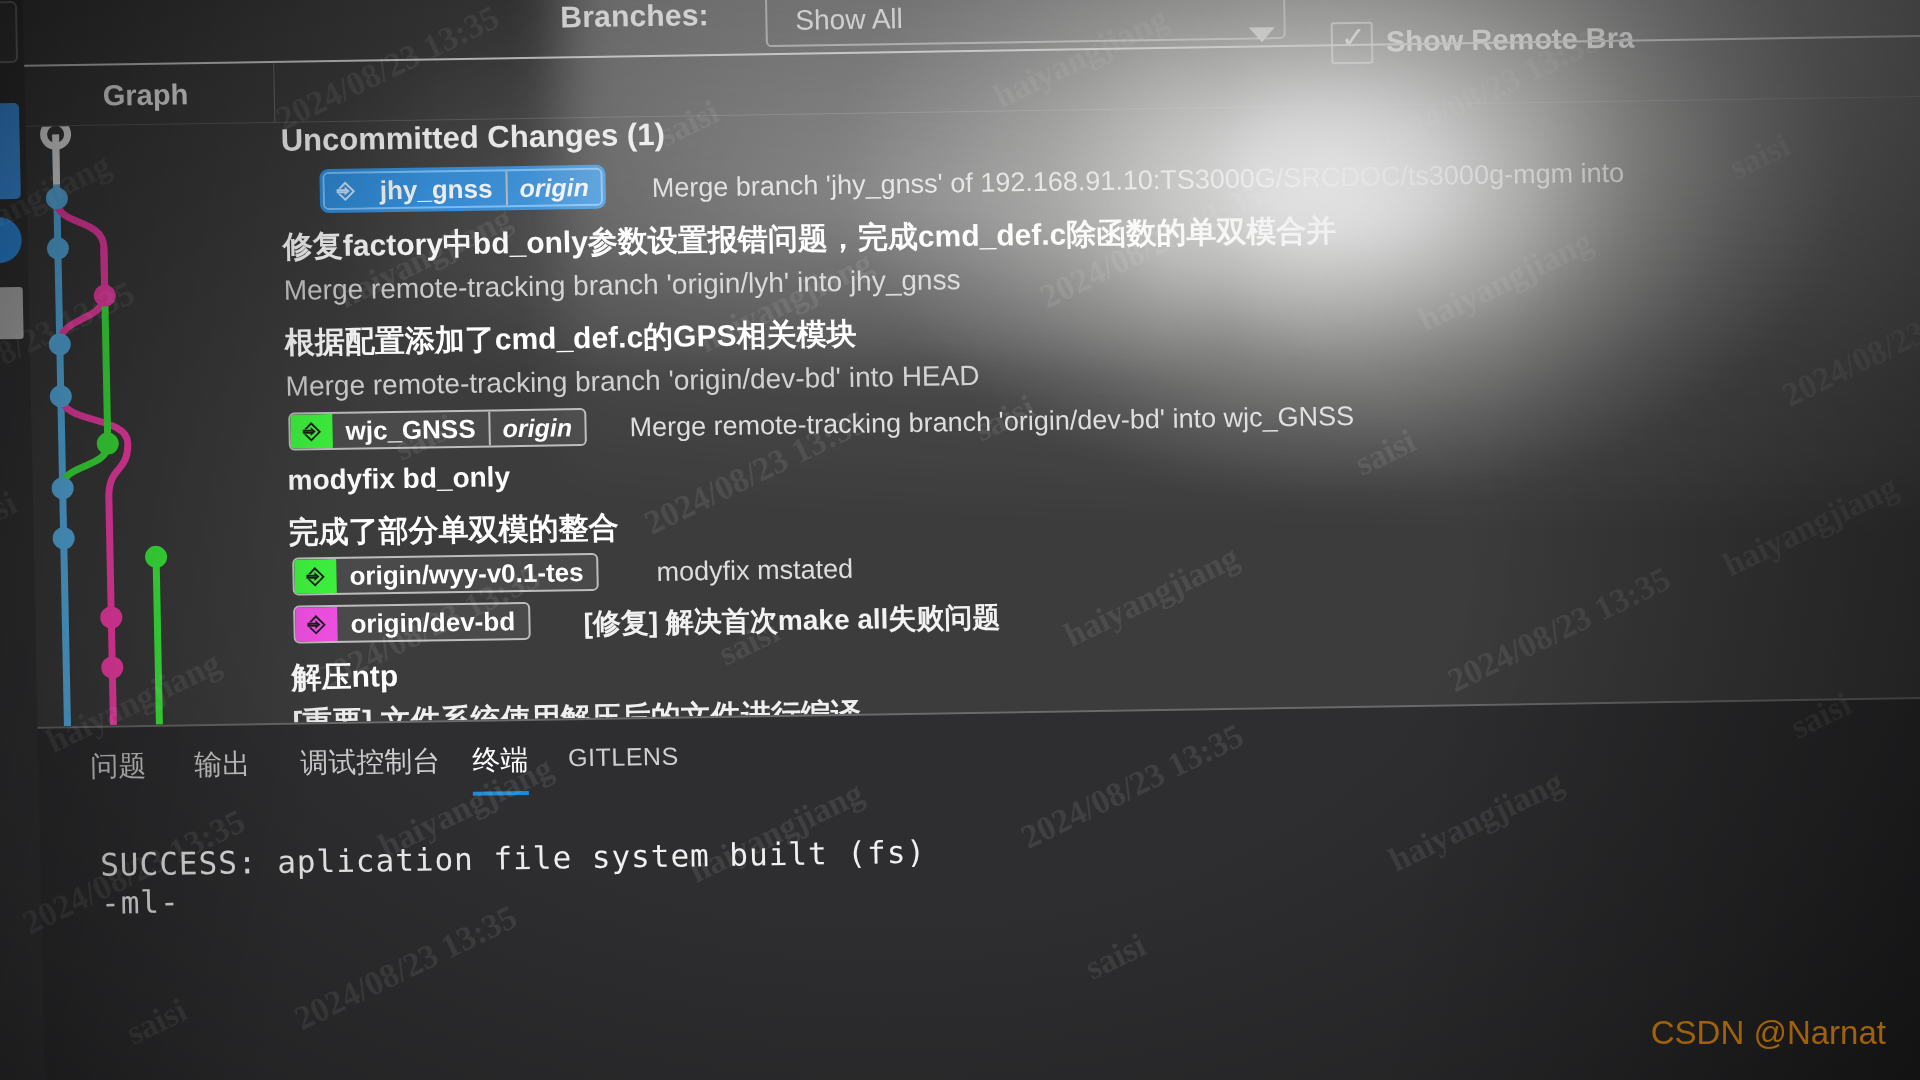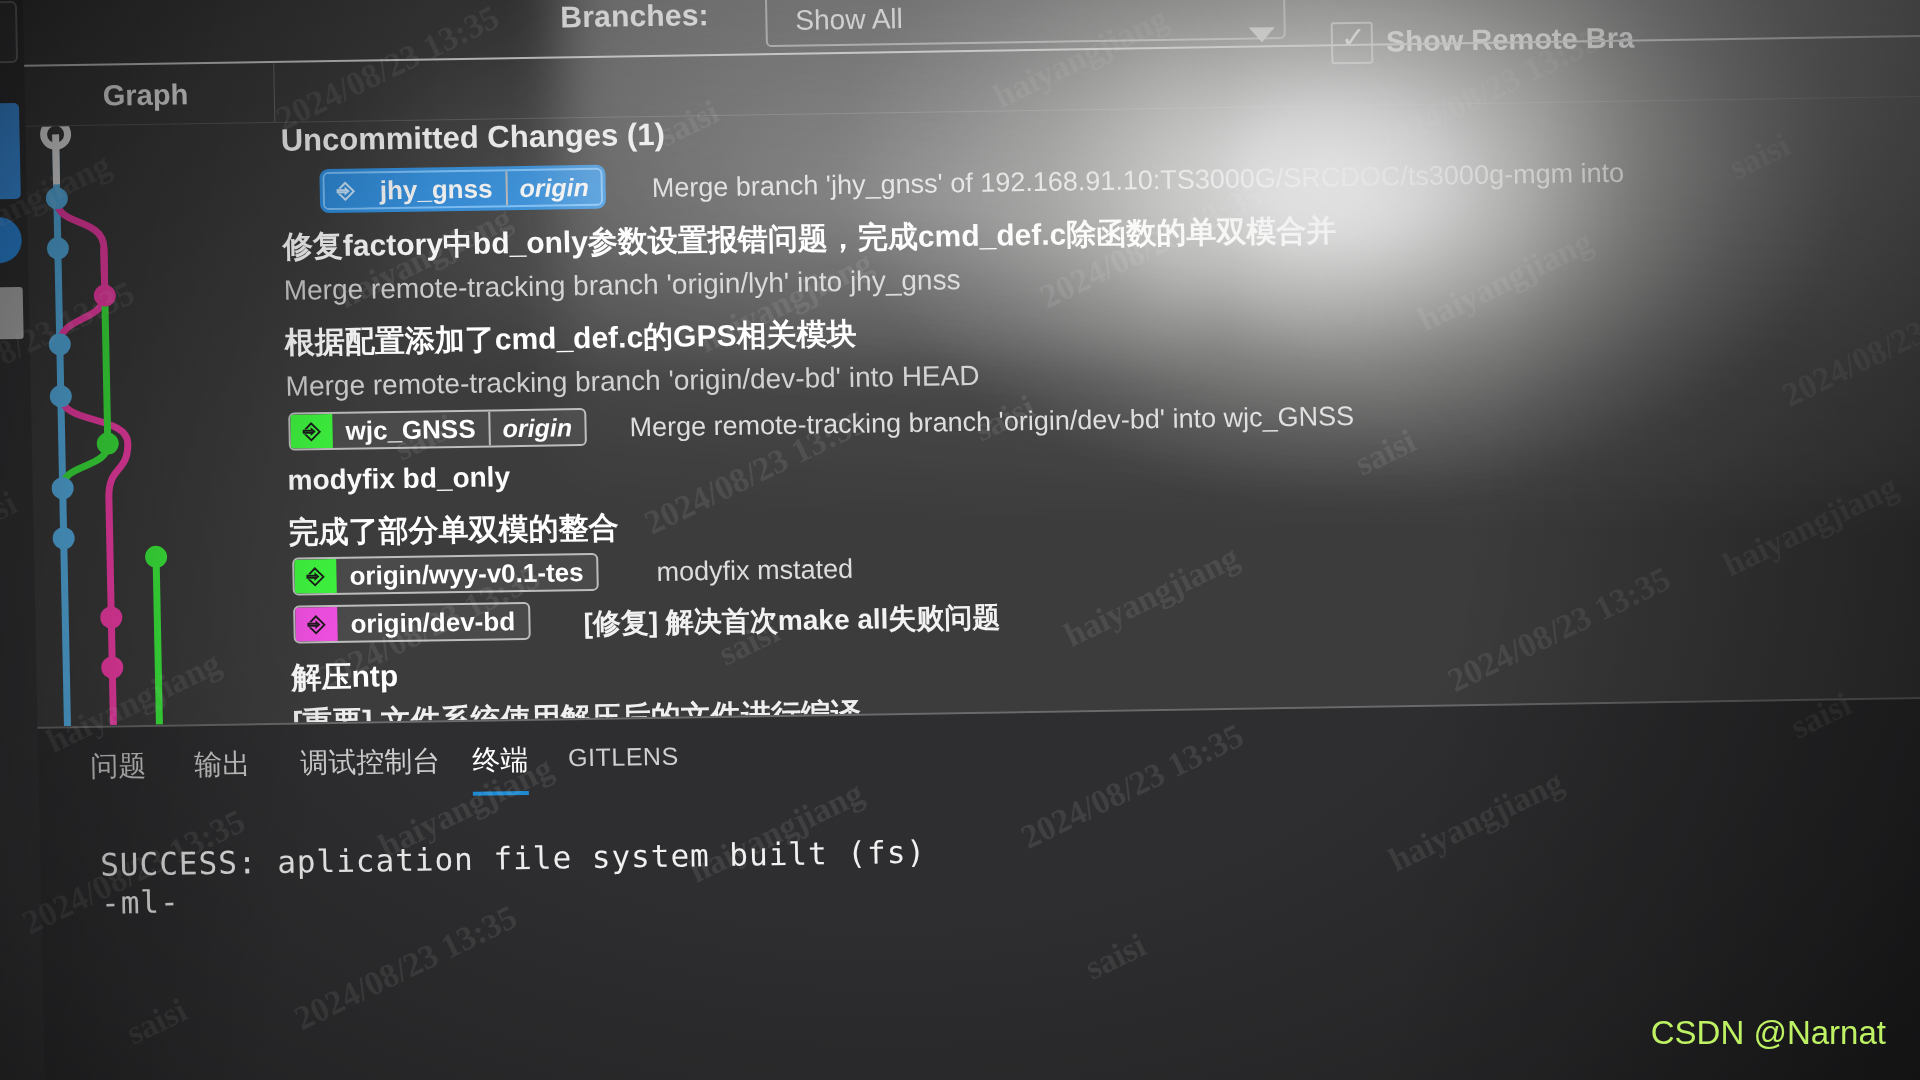--- a/index.html
+++ b/index.html
@@ -89,21 +89,21 @@
   .tab.active { color:#ffffff; }
   .tab.active::after { content:""; position:absolute; left:0; right:0; bottom:-16px;
                        height:4px; background:#1f8ad2; }
   .tab.small { font-size:25px; letter-spacing:.5px; }
 
   .term { position:absolute; left:60px; top:120px; right:0; bottom:0;
           font-family:"DejaVu Sans Mono", monospace; }
   .term-line { font-size:31px; color:#f0f0f0; letter-spacing:1px; line-height:1.24; }
 
   
-  .csdn { position:absolute; right:34px; bottom:28px; font-size:33px; color:#bef264;
+  .csdn { position:absolute; right:34px; bottom:28px; font-size:33px; color:#a16207;
           font-family:"Liberation Sans", sans-serif;margin-left:48px; }
 
   
   .wm-layer { position:absolute; inset:0; pointer-events:none; overflow:hidden; }
   .wm { position:absolute; transform:rotate(-25deg); color:rgba(255,255,255,.085);
         font-size:34px; font-weight:700; white-space:nowrap;
         font-family:"Liberation Serif", serif; }
 
   
   .glare { position:absolute; pointer-events:none; }

